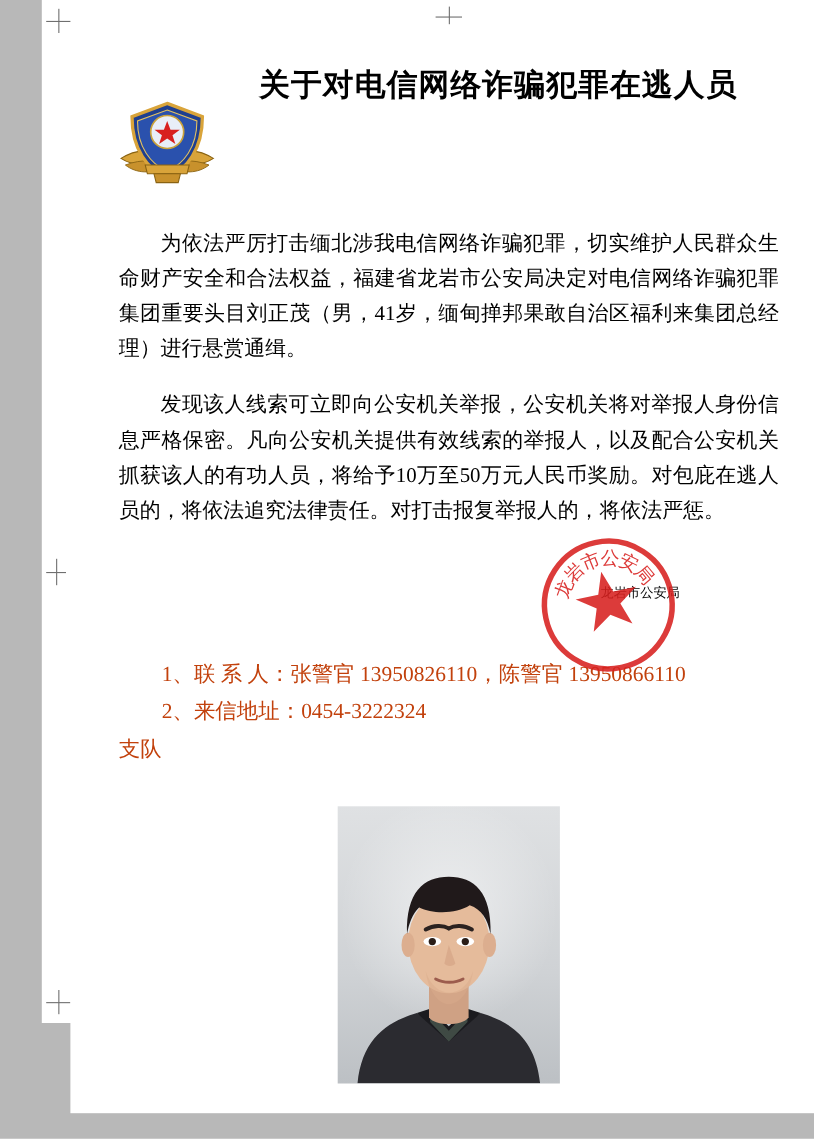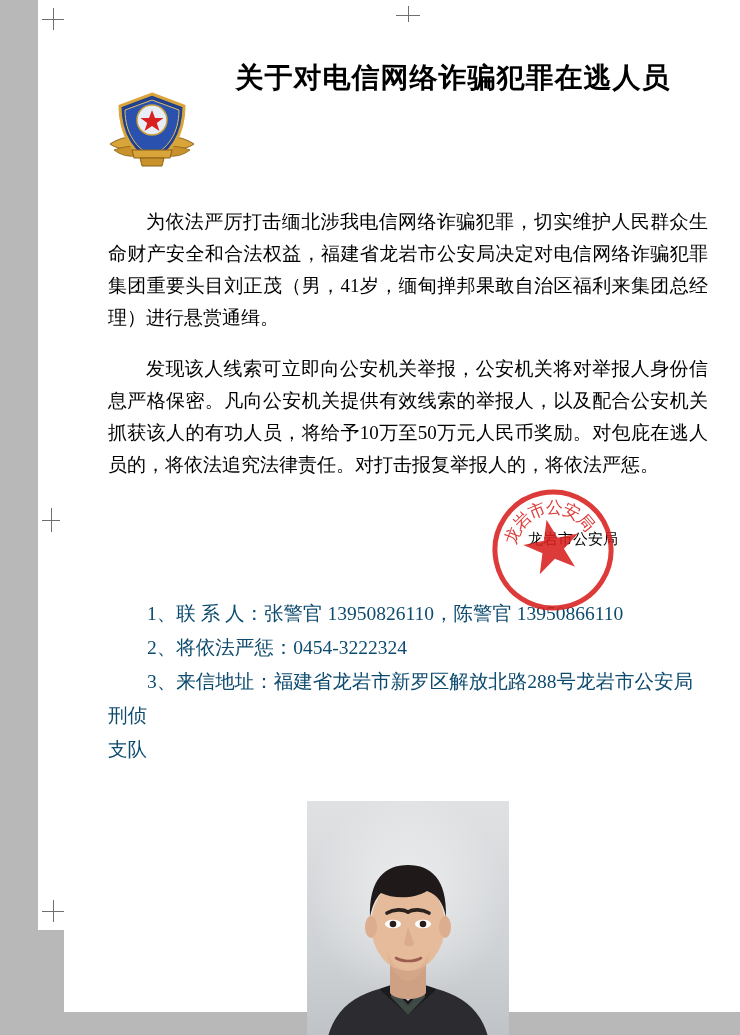--- a/index.html
+++ b/index.html
@@ -104,40 +104,40 @@
   .signature {
     position: relative;
     height: 104px;
     margin: 6px 44px 0 44px;
   }
   .sig-lines {
     position: absolute;
     right: 90px;
     top: 36px;
     text-align: center;
-    font-size: 15px;
+    font-size: 12px;
     line-height: 32px;
     color: #000;
     white-space: nowrap;
   }
   .seal {
     position: absolute;
     right: 88px;
     top: -4px;
     width: 134px;
     height: 134px;
     pointer-events: none;
   }
 
   
   .contacts {
     margin: 6px 44px 0 44px;
     font-size: 19.5px;
     line-height: 34px;
-    color: #0c4a6e;
+    color: #c2410c;
   }
   .contact-line { text-indent: 2em; }
   .contact-cont { text-indent: 0; }
 
   
   .photo-wrap {
     margin: 34px auto 0 auto;
     width: 202px;
     text-align: center;
   }
@@ -241,24 +241,21 @@
           </g>
         </svg>
       </div>
     </div>
 
     <div class="contacts">
       <div class="contact-line">
         <span>1、</span><span>联 系 人：</span><span>张警官 13950826110，陈警官 13950866110</span>
       </div>
       <div class="contact-line">
-        <span>2、</span><span>将依法严惩：</span><span>0454-3222324</span>
-      </div>
-      <div class="contact-line">
-        <span>3、</span><span>来信地址：</span><span>福建省龙岩市新罗区解放北路288号龙岩市公安局刑侦</span>
+        <span>2、</span><span>来信地址：</span><span>0454-3222324</span>
       </div>
       <div class="contact-cont">支队</div>
     </div>
 
     <div class="photo-wrap">
       <div class="photo">
         <div class="bgshade"></div>
         <svg width="202" height="252" viewBox="0 0 202 252">
 
           <path d="M18 252 C22 212 44 196 72 188 L101 206 L130 188 C158 196 180 212 184 252 Z" fill="#2b2b30"></path>

